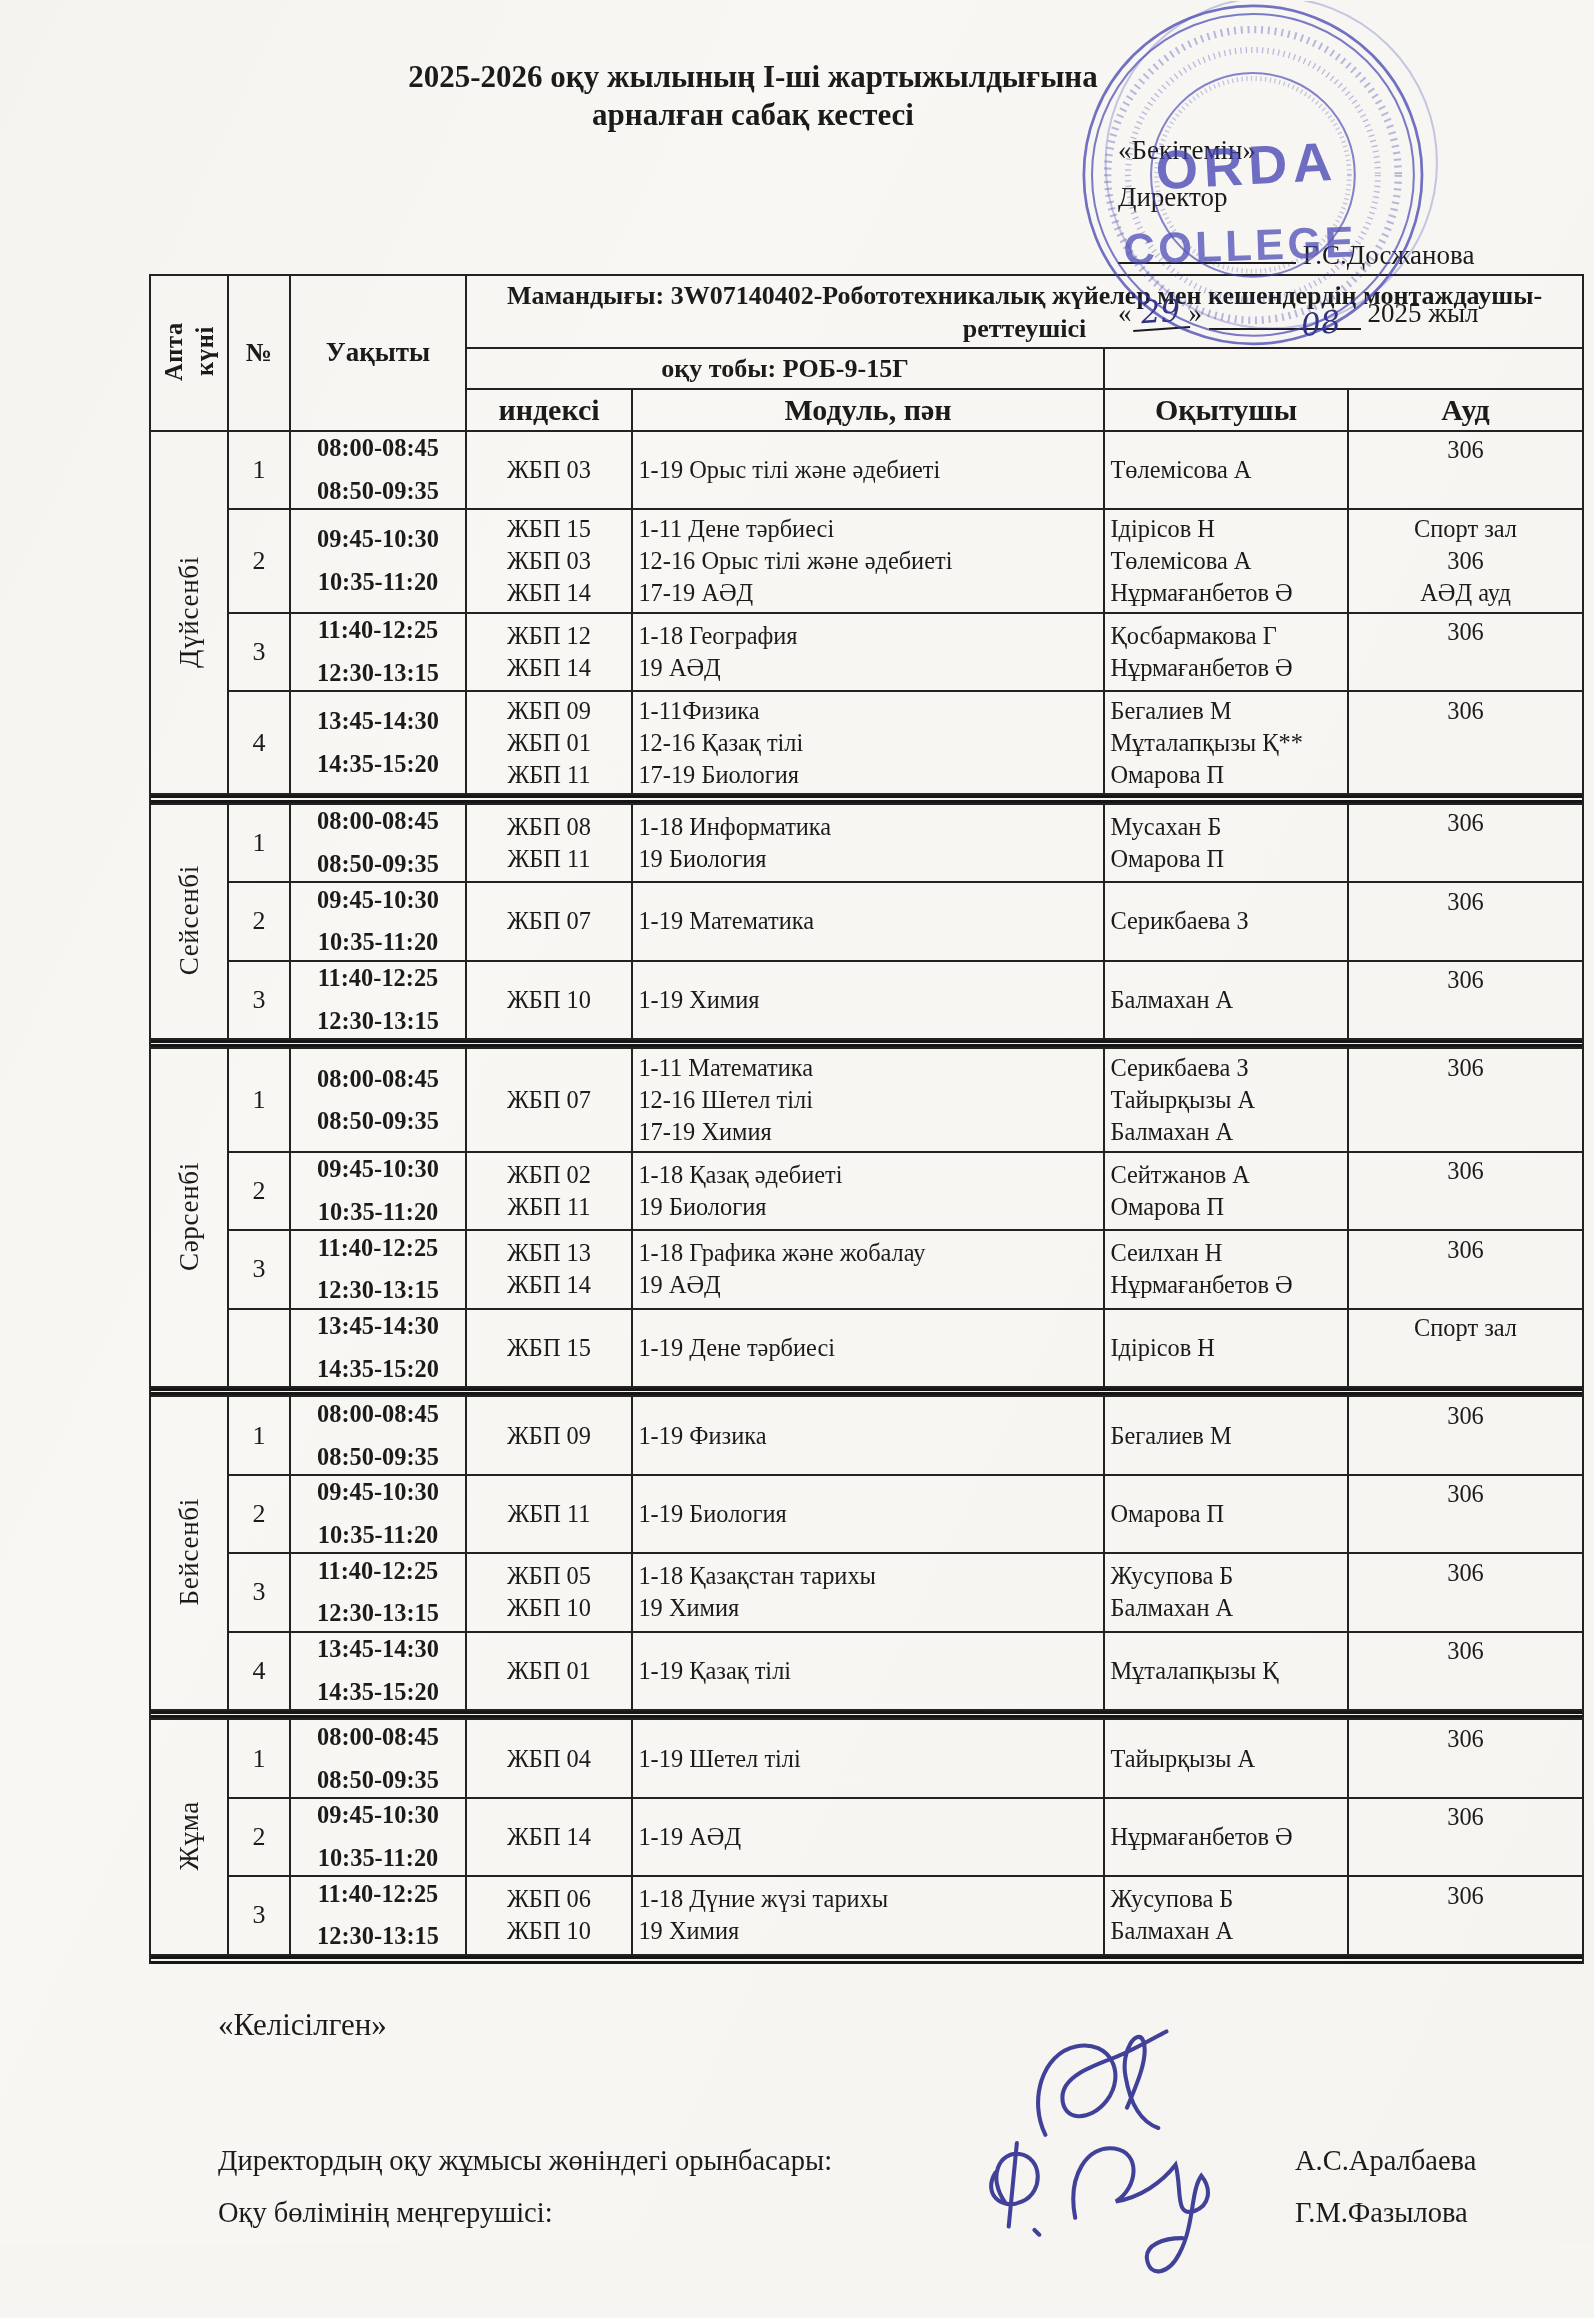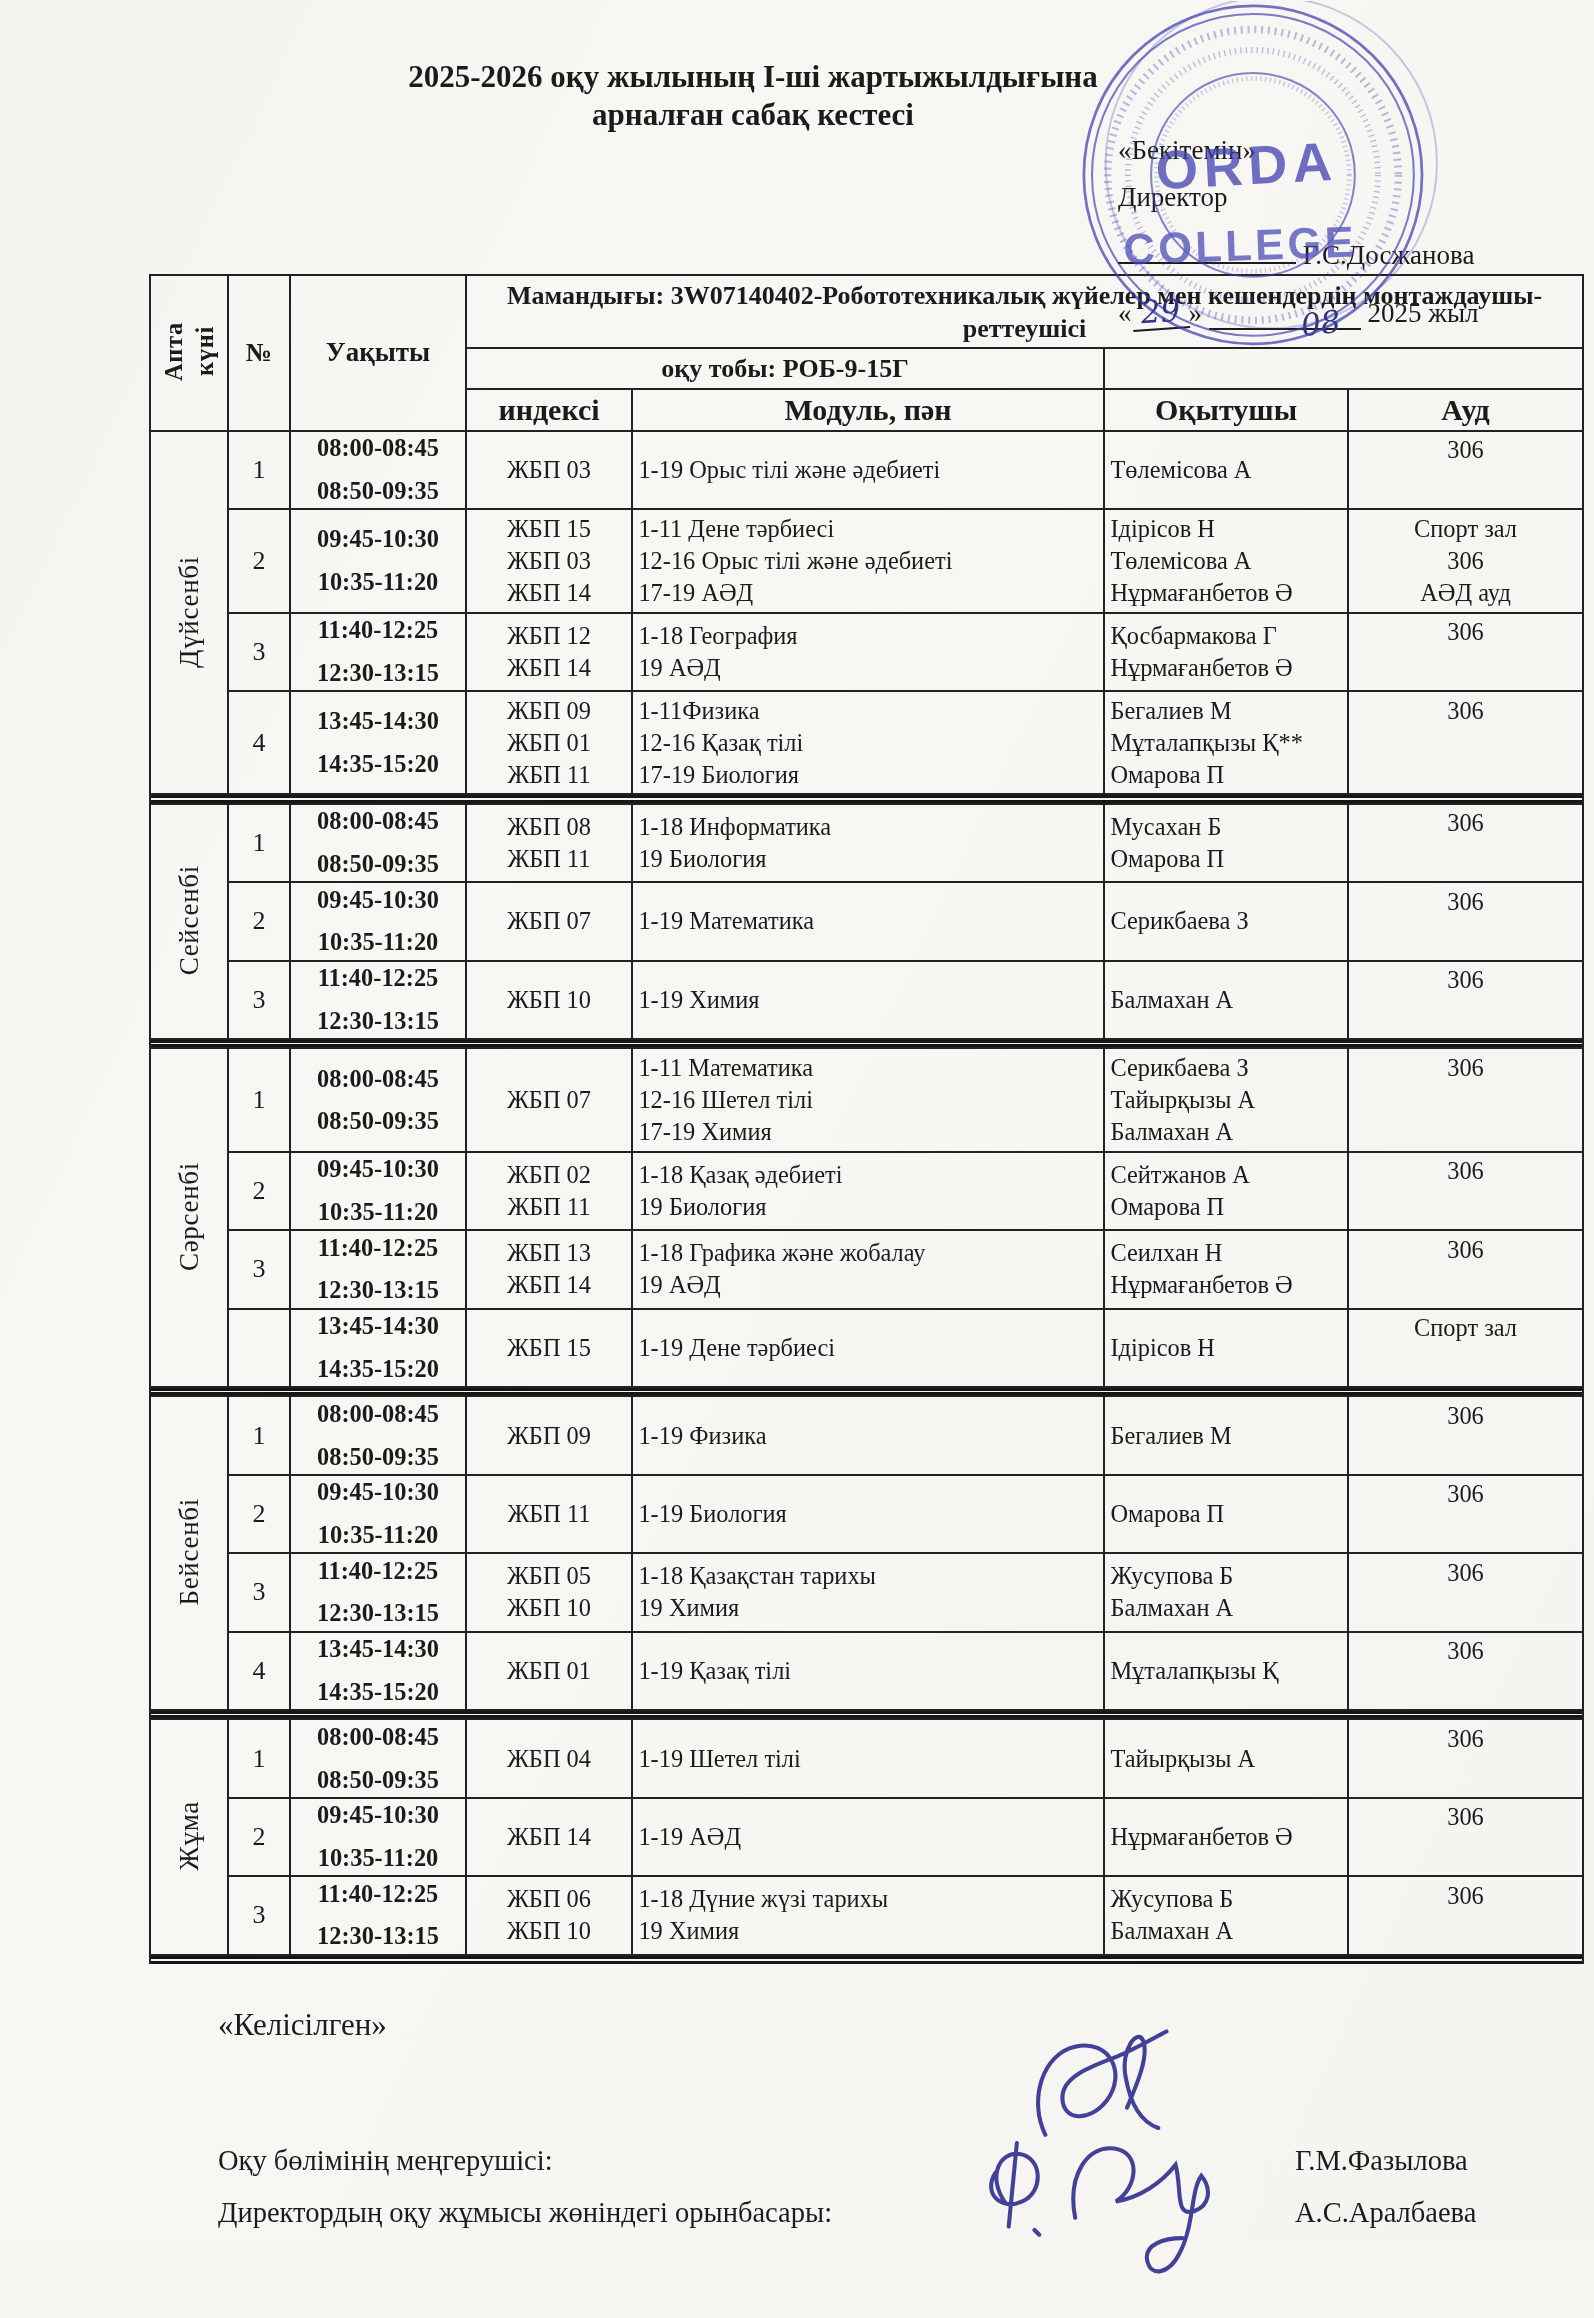--- a/index.html
+++ b/index.html
@@ -537,26 +537,26 @@
         <tr class="sep">
           <td class="sep-cell" colspan="7"></td>
         </tr>
       </tbody>
   </table>
 
   <div class="agreed">«Келісілген»</div>
 
   <div class="footer-block">
     <div class="frow">
+      <span class="lbl">Директордың оқу жұмысы  жөніндегі орынбасары:</span>
+      <span>А.С.Аралбаева</span>
+    </div>
+    <div class="frow">
       <span class="lbl">Оқу бөлімінің меңгерушісі:</span>
       <span>Г.М.Фазылова</span>
-    </div>
-    <div class="frow">
-      <span class="lbl">Директордың оқу жұмысы  жөніндегі орынбасары:</span>
-      <span>А.С.Аралбаева</span>
     </div>
     <svg class="sig sig-1" width="170" height="136" viewBox="0 0 250 200">
       <path d="M30 160 C 5 110 25 40 75 30 C 125 20 150 70 120 110 C 95 142 55 140 55 105 C 55 75 95 60 135 45 C 160 35 185 20 208 8 M150 120 C 165 85 182 45 174 22 C 166 2 140 35 148 75 C 154 110 168 140 196 150" fill="none" stroke="#2d2d8f" stroke-width="6" stroke-linecap="round" opacity="0.9"></path>
     </svg>
     <svg class="sig sig-2" width="251" height="156" viewBox="0 0 370 230">
       <path d="M55 100 C 28 62 46 24 76 28 C 110 33 112 84 80 98 C 48 112 22 86 40 56 M72 12 L 60 135 M98 140 l 7 7 M158 122 C 146 60 176 14 216 20 C 256 26 250 78 218 98 C 254 92 286 70 306 44 C 316 80 304 122 334 112 C 356 104 360 80 344 60 C 328 82 334 132 312 174 C 296 206 268 210 264 184 C 260 162 288 152 316 152" fill="none" stroke="#2d2d8f" stroke-width="6" stroke-linecap="round" opacity="0.9"></path>
     </svg>
   </div>
 
 </div>

